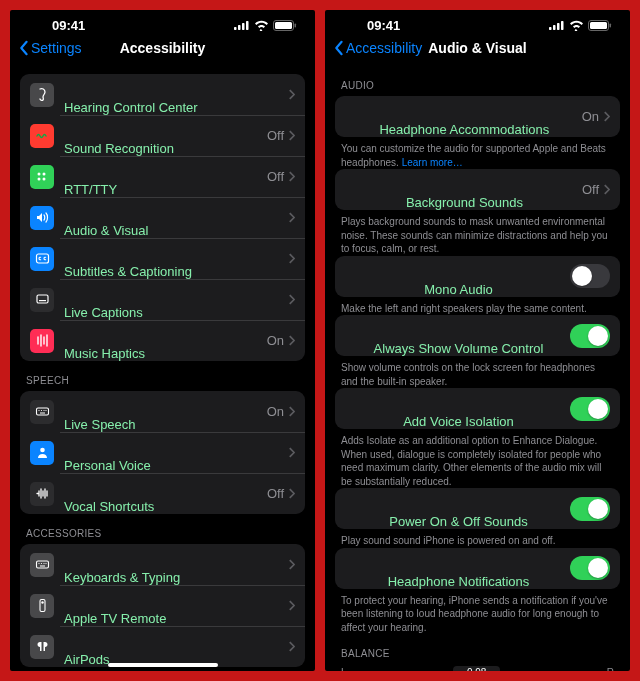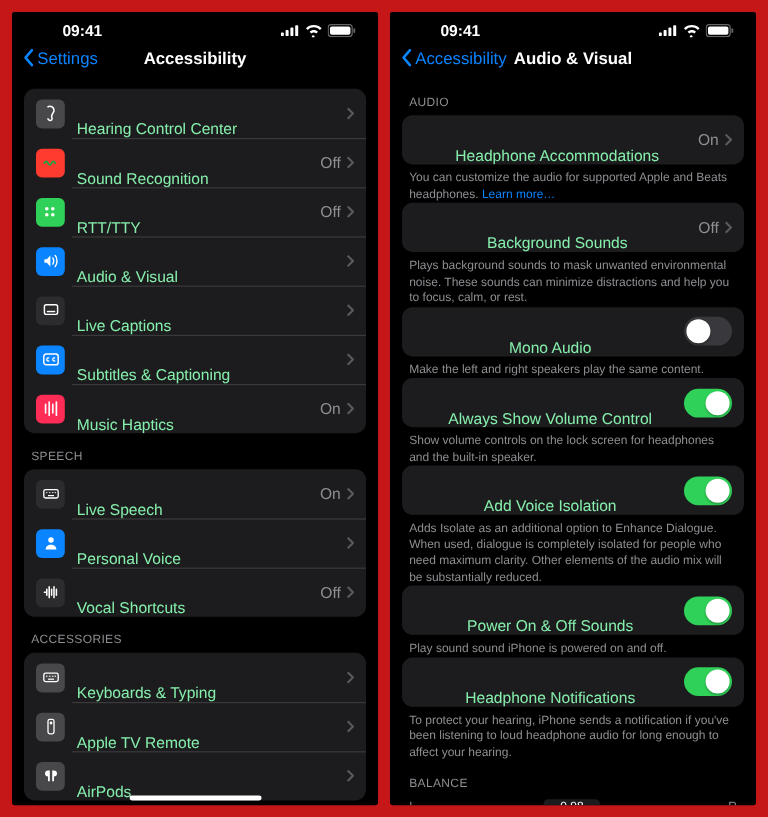--- a/index.html
+++ b/index.html
@@ -149,53 +149,53 @@
                 <path d="M2 6v3h2l3 3V3L4 6z" fill="#fff"></path>
                 <path d="M9 5c1 1 1 4 0 5M11 3c2 2 2 7 0 9" stroke="#fff" stroke-width="1.2" fill="none" stroke-linecap="round"></path>
               </svg>
             </span>
             <span class="label">Audio &amp; Visual</span>
             <svg class="chev" viewBox="0 0 8 12">
               <path d="M2 1l5 5-5 5"></path>
             </svg>
           </div>
           <div class="row">
+            <span class="icon ic-blue">
+              <svg viewBox="0 0 15 15">
+                <defs>
+                  <radialGradient id="sg">
+                    <stop offset="0" stop-color="#6a5acd"></stop>
+                    <stop offset="0.5" stop-color="#ff2d55"></stop>
+                    <stop offset="1" stop-color="#0af"></stop>
+                  </radialGradient>
+                </defs>
+                <rect x="1.5" y="3" width="12" height="9" rx="2" fill="none" stroke="#fff" stroke-width="1.2"></rect>
+                <path d="M6 6.5c-.5-.5-2-.5-2 1s1.5 1.5 2 1M11 6.5c-.5-.5-2-.5-2 1s1.5 1.5 2 1" stroke="#fff" stroke-width="1.1" fill="none"></path>
+              </svg>
+            </span>
+            <span class="label">Subtitles &amp; Captioning</span>
+            <svg class="chev" viewBox="0 0 8 12">
+              <path d="M2 1l5 5-5 5"></path>
+            </svg>
+          </div>
+          <div class="row">
             <span class="icon ic-dark">
               <svg viewBox="0 0 15 15">
                 <defs>
                   <radialGradient id="sg">
                     <stop offset="0" stop-color="#6a5acd"></stop>
                     <stop offset="0.5" stop-color="#ff2d55"></stop>
                     <stop offset="1" stop-color="#0af"></stop>
                   </radialGradient>
                 </defs>
                 <rect x="2" y="3" width="11" height="8" rx="1.5" stroke="#fff" fill="none" stroke-width="1.2"></rect>
                 <rect x="4" y="8" width="7" height="1.2" fill="#fff"></rect>
               </svg>
             </span>
             <span class="label">Live Captions</span>
-            <svg class="chev" viewBox="0 0 8 12">
-              <path d="M2 1l5 5-5 5"></path>
-            </svg>
-          </div>
-          <div class="row">
-            <span class="icon ic-blue">
-              <svg viewBox="0 0 15 15">
-                <defs>
-                  <radialGradient id="sg">
-                    <stop offset="0" stop-color="#6a5acd"></stop>
-                    <stop offset="0.5" stop-color="#ff2d55"></stop>
-                    <stop offset="1" stop-color="#0af"></stop>
-                  </radialGradient>
-                </defs>
-                <rect x="1.5" y="3" width="12" height="9" rx="2" fill="none" stroke="#fff" stroke-width="1.2"></rect>
-                <path d="M6 6.5c-.5-.5-2-.5-2 1s1.5 1.5 2 1M11 6.5c-.5-.5-2-.5-2 1s1.5 1.5 2 1" stroke="#fff" stroke-width="1.1" fill="none"></path>
-              </svg>
-            </span>
-            <span class="label">Subtitles &amp; Captioning</span>
             <svg class="chev" viewBox="0 0 8 12">
               <path d="M2 1l5 5-5 5"></path>
             </svg>
           </div>
           <div class="row">
             <span class="icon ic-pink">
               <svg viewBox="0 0 15 15">
                 <defs>
                   <radialGradient id="sg">
                     <stop offset="0" stop-color="#6a5acd"></stop>

